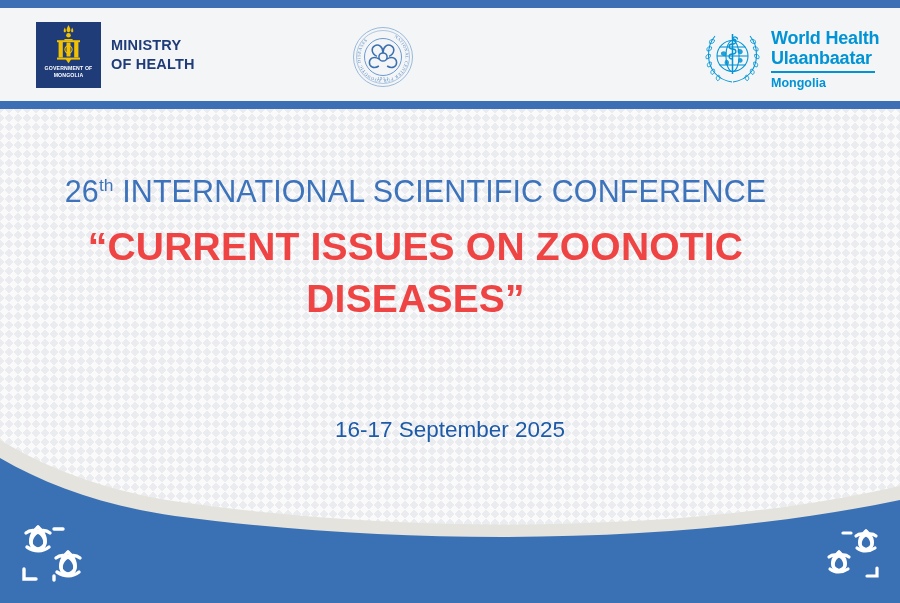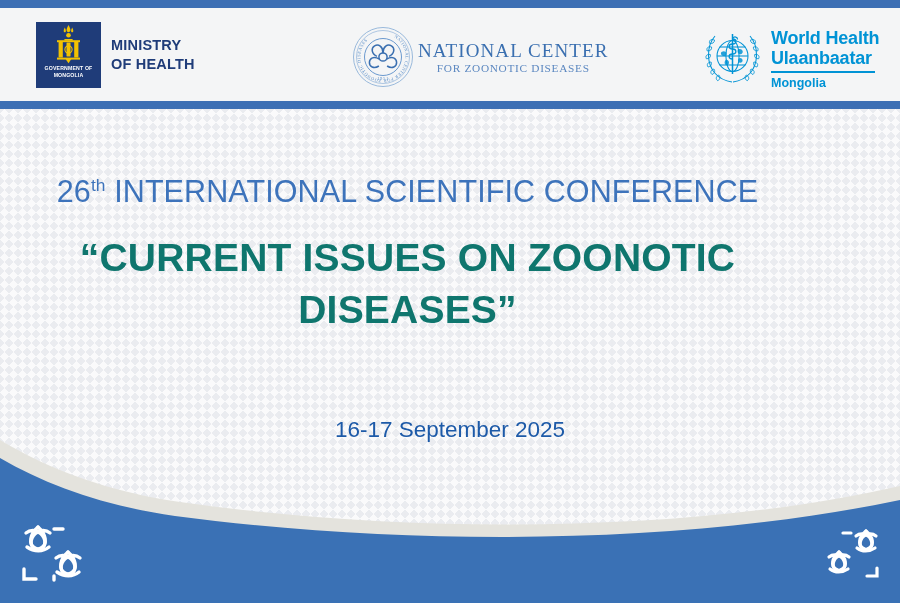--- a/index.html
+++ b/index.html
@@ -137,41 +137,42 @@
     background-size: 9px 9px, 9px 9px;
     background-position: 0 0, 0 0;
   }
 
   
   .title-block {
     position: absolute;
     left: 0; top: 172px;
     width: 815px;
     text-align: center;
+    padding-left: 8px;
   }
   .title-1 {
     color: #3d73bb;
     font-size: 30.5px;
     font-weight: normal;
     letter-spacing: 0.1px;
     line-height: 38px;
     white-space: nowrap;
   }
   .title-1 sup {
     font-size: 0.57em;
     vertical-align: super;
     line-height: 0;
   }
   .title-2 {
-    color: #0f766e;
+    color: #ef4444;
     font-size: 39px;
     font-weight: bold;
     letter-spacing: 0.2px;
     line-height: 52px;
-    margin-top: 22px;
+    margin-top: 11px;
     padding: 0 42px;
   }
 
   
   .meta-block {
     position: absolute;
     left: 0; top: 414px;
     width: 900px;
     text-align: center;
   }
@@ -262,24 +263,20 @@
 
         <g fill="none" stroke="#3a6fb0" stroke-width="1.5">
           <circle cx="31" cy="31" r="4.1"></circle>
           <path d="M31 26.9 C31 20.5 26.5 17.5 22.6 19.8 C18.9 22.0 19.3 27.4 24.9 30.3"></path>
           <path d="M34.6 33.1 C40.1 29.9 44.4 31.9 44.6 36.3 C44.8 40.6 40.2 43.2 35.1 40.0"></path>
           <path d="M27.4 33.1 C21.9 29.9 17.6 31.9 17.4 36.3 C17.2 40.6 21.8 43.2 26.9 40.0"></path>
           <path d="M31 26.9 C31 20.5 35.5 17.5 39.4 19.8 C43.1 22.0 42.7 27.4 37.1 30.3"></path>
         </g>
         <text x="31" y="53.5" text-anchor="middle" font-family="Liberation Serif, serif" font-size="4.6" fill="#5b8fc9" letter-spacing="0.6">1951</text>
       </svg>
-      <div class="ncz-text">
-        <div class="ncz-l1">NATIONAL CENTER</div>
-        <div class="ncz-l2">FOR ZOONOTIC DISEASES</div>
-      </div>
     </div>
 
     <div class="who">
       <svg class="who-emblem" viewBox="0 0 62 62">
         <g stroke="#0093d5" fill="none" stroke-width="1.05">
 
           <path d="M30 56 C16 54 7 44 6.5 30 C6.2 21 9.5 14 13 10"></path>
           <path d="M31 56 C45 54 54 44 54.5 30 C54.8 21 51.5 14 48 10"></path>
           <g stroke-width="0.85">
             <path d="M12.5 14 c-3.6 -1.4 -5.6 0.4 -5.0 3.3 c2.9 0.8 5.0 -0.6 5.0 -3.3 Z"></path>

